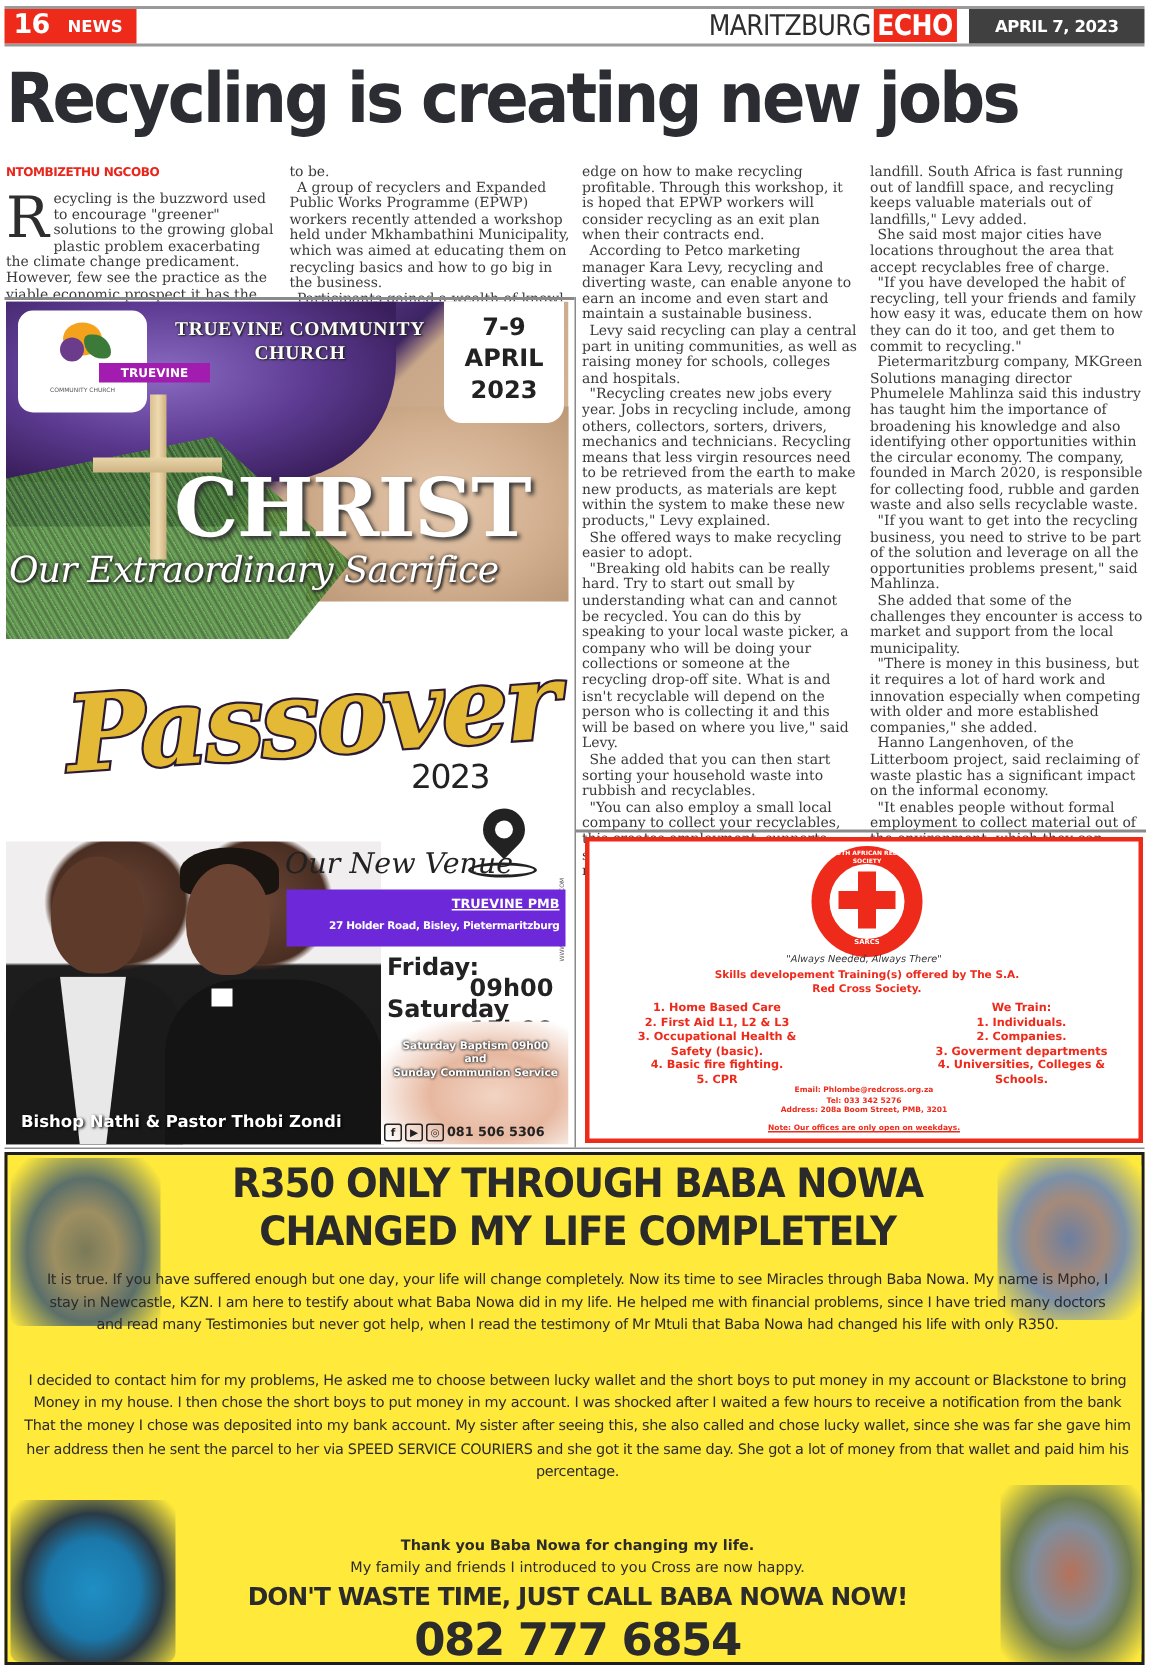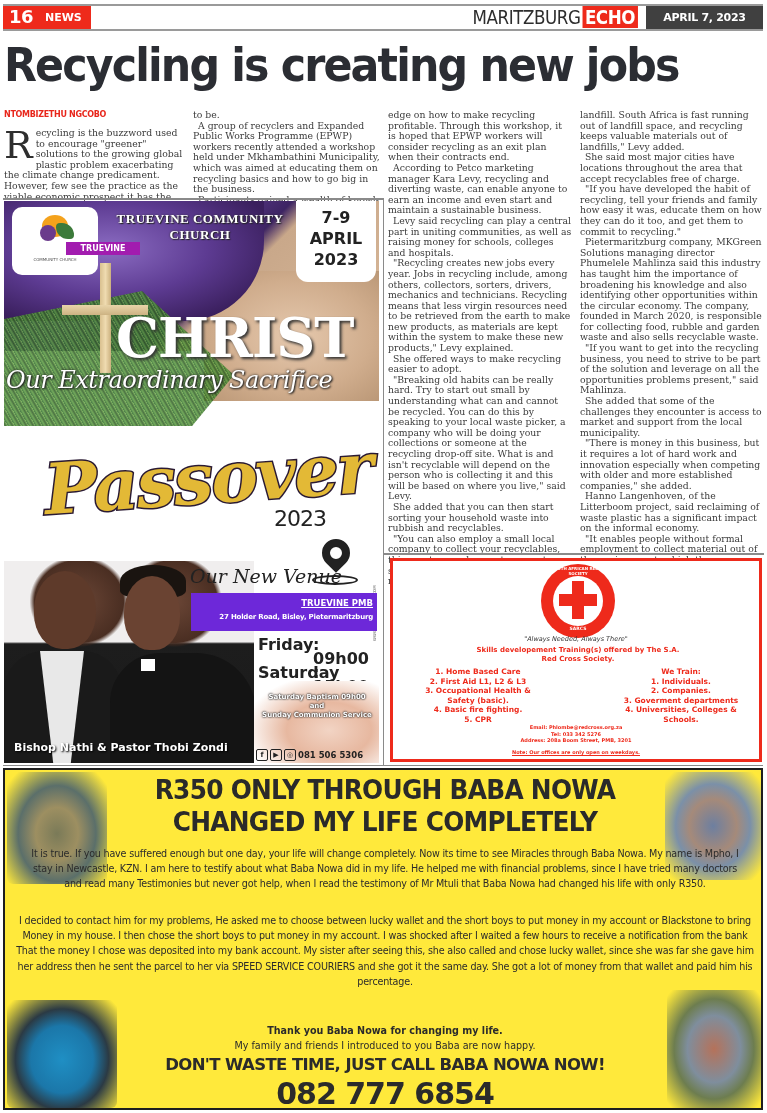--- a/index.html
+++ b/index.html
@@ -274,17 +274,17 @@
   <div class="nw-img bl"></div>
   <div class="nw-img br"></div>
   <div class="nw-title">
     <div>R350 ONLY THROUGH BABA NOWA</div>
     <div>CHANGED MY LIFE COMPLETELY</div>
   </div>
   <div class="nw-p nw-p1">It is true. If you have suffered enough but one day, your life will change completely. Now its time to see Miracles through Baba Nowa. My name is Mpho, I stay in Newcastle, KZN.  I am here to testify about what Baba Nowa did in my life. He helped me with financial problems, since I have tried many doctors and read many Testimonies but never got help, when I read the testimony of Mr Mtuli that Baba Nowa had changed his life with only R350.</div>
   <div class="nw-p nw-p2">I decided to contact him for my problems, He asked me to choose between lucky wallet and the short boys to put money in my account or Blackstone to bring Money in my house. I then chose the short boys to put money in my account. I was shocked after I waited a few hours to receive a notification from the bank That the money I chose was deposited into my bank account. My sister after seeing this, she also called and chose lucky wallet, since she was far she gave him her address then he sent  the parcel to her via SPEED SERVICE COURIERS and she got it the same day. She got a lot of money from that wallet and paid him his percentage.</div>
   <div class="nw-thanks">
     <div><b>Thank you Baba Nowa for changing my life.</b></div>
-    <div>My family and friends I introduced to you Baba are now happy.</div>
+    <div>My family and friends I introduced to you Cross are now happy.</div>
   </div>
   <div class="nw-cta">DON'T WASTE TIME, JUST CALL BABA NOWA NOW!</div>
   <div class="nw-phone">082 777 6854</div>
 </div>
 
 </body></html>

